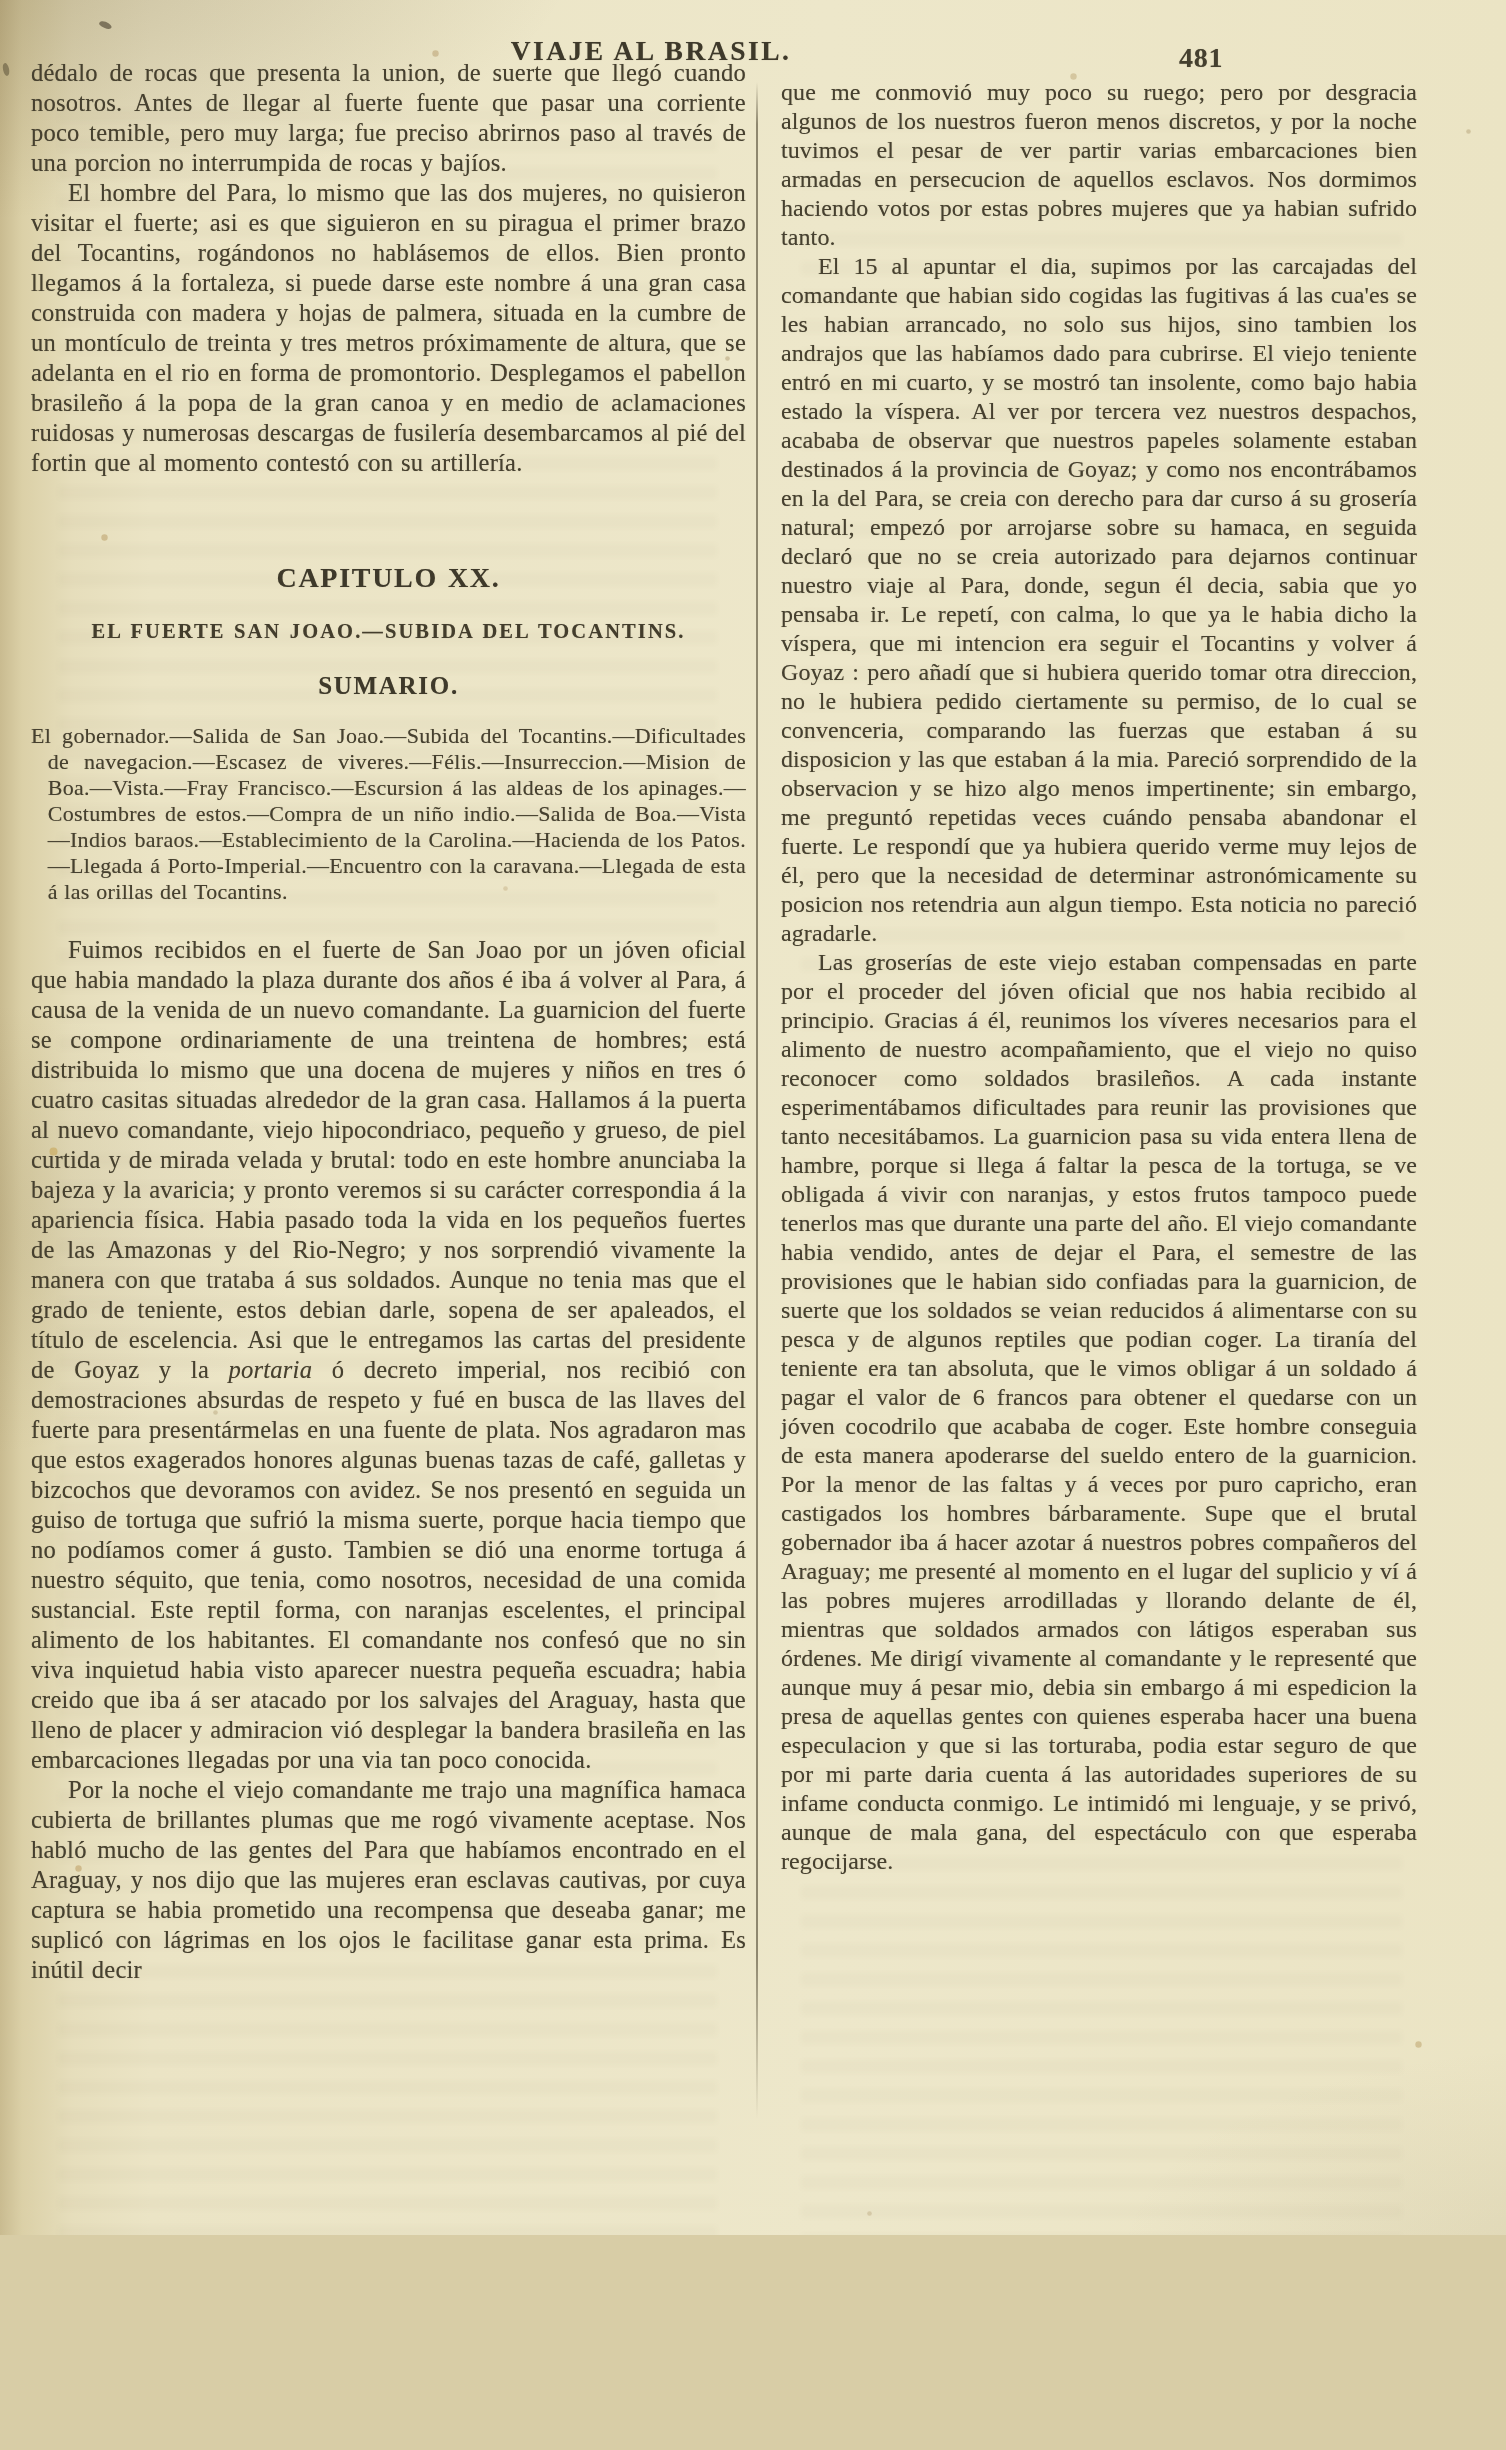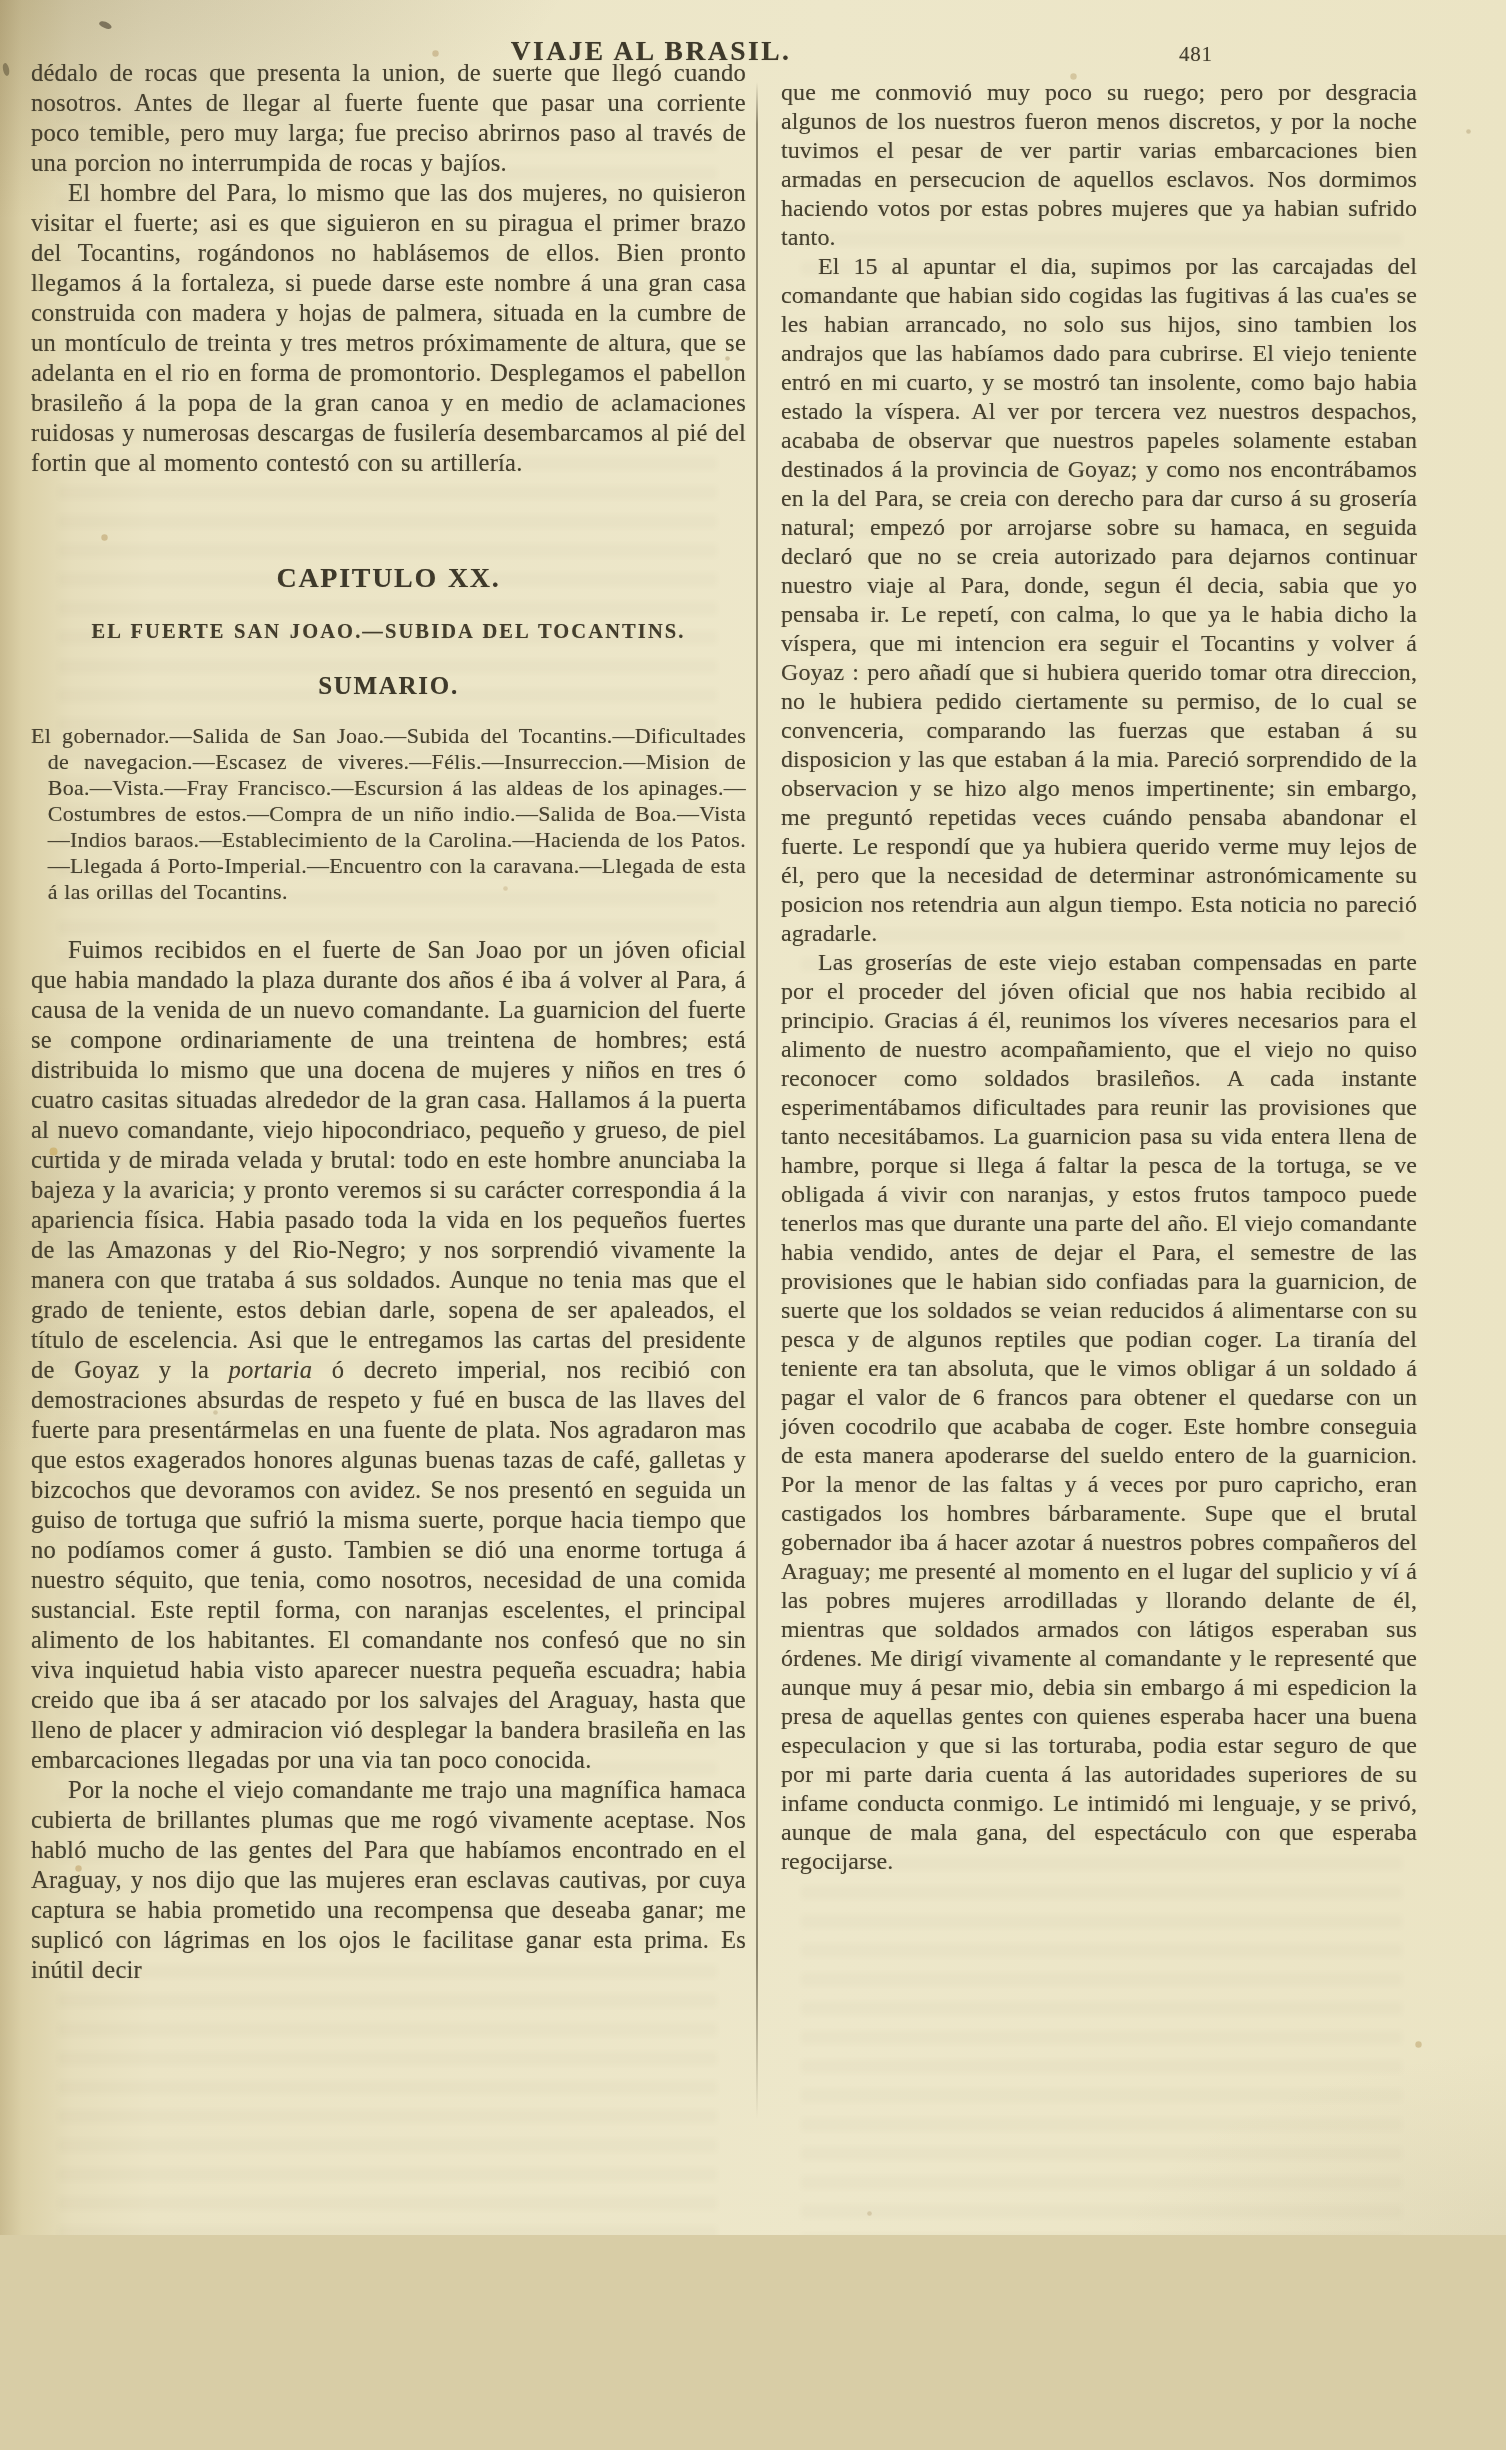--- a/index.html
+++ b/index.html
@@ -22,22 +22,22 @@
     filter:blur(2.5px);opacity:.55;
   }
   .bleed.left{left:58px;top:109px;width:659px;height:2137px;}
   .bleed.right{left:801px;top:117px;width:601px;height:2137px;}
   .running-title{
     position:absolute;left:334px;top:35px;width:634px;
     text-align:center;font-size:27.5px;font-weight:bold;letter-spacing:2.5px;
     color:#3e392a;text-shadow:0 0 0.8px rgba(62,57,42,.45);
   }
   .page-number{
-    position:absolute;left:1179px;top:42px;font-size:21px;color:#45402f;
-    text-shadow:0 0 0.8px rgba(62,57,42,.4);letter-spacing:0.8px;
+    position:absolute;left:1179px;top:42px;font-size:28px;color:#45402f;
+    text-shadow:0 0 0.8px rgba(62,57,42,.4);letter-spacing:0.8px;font-weight:bold;
   }
   .col{position:absolute;text-align:justify;text-shadow:0 0 0.7px rgba(70,64,47,.45);}
   .col.left{left:31px;top:58px;width:715px;font-size:24.6px;line-height:30px;letter-spacing:0.2px;word-spacing:1.3px;}
   .col.right{left:781px;top:78px;width:636px;font-size:24px;line-height:29px;letter-spacing:0.1px;word-spacing:1px;}
   .para{margin:0;}
   .para.indent{text-indent:37px;}
   .italic{font-style:italic;}
   .chapter-heading{
     text-align:center;font-size:28px;font-weight:bold;letter-spacing:1.7px;
     margin:85px 0 0 0;text-indent:0;color:#3e392a;

